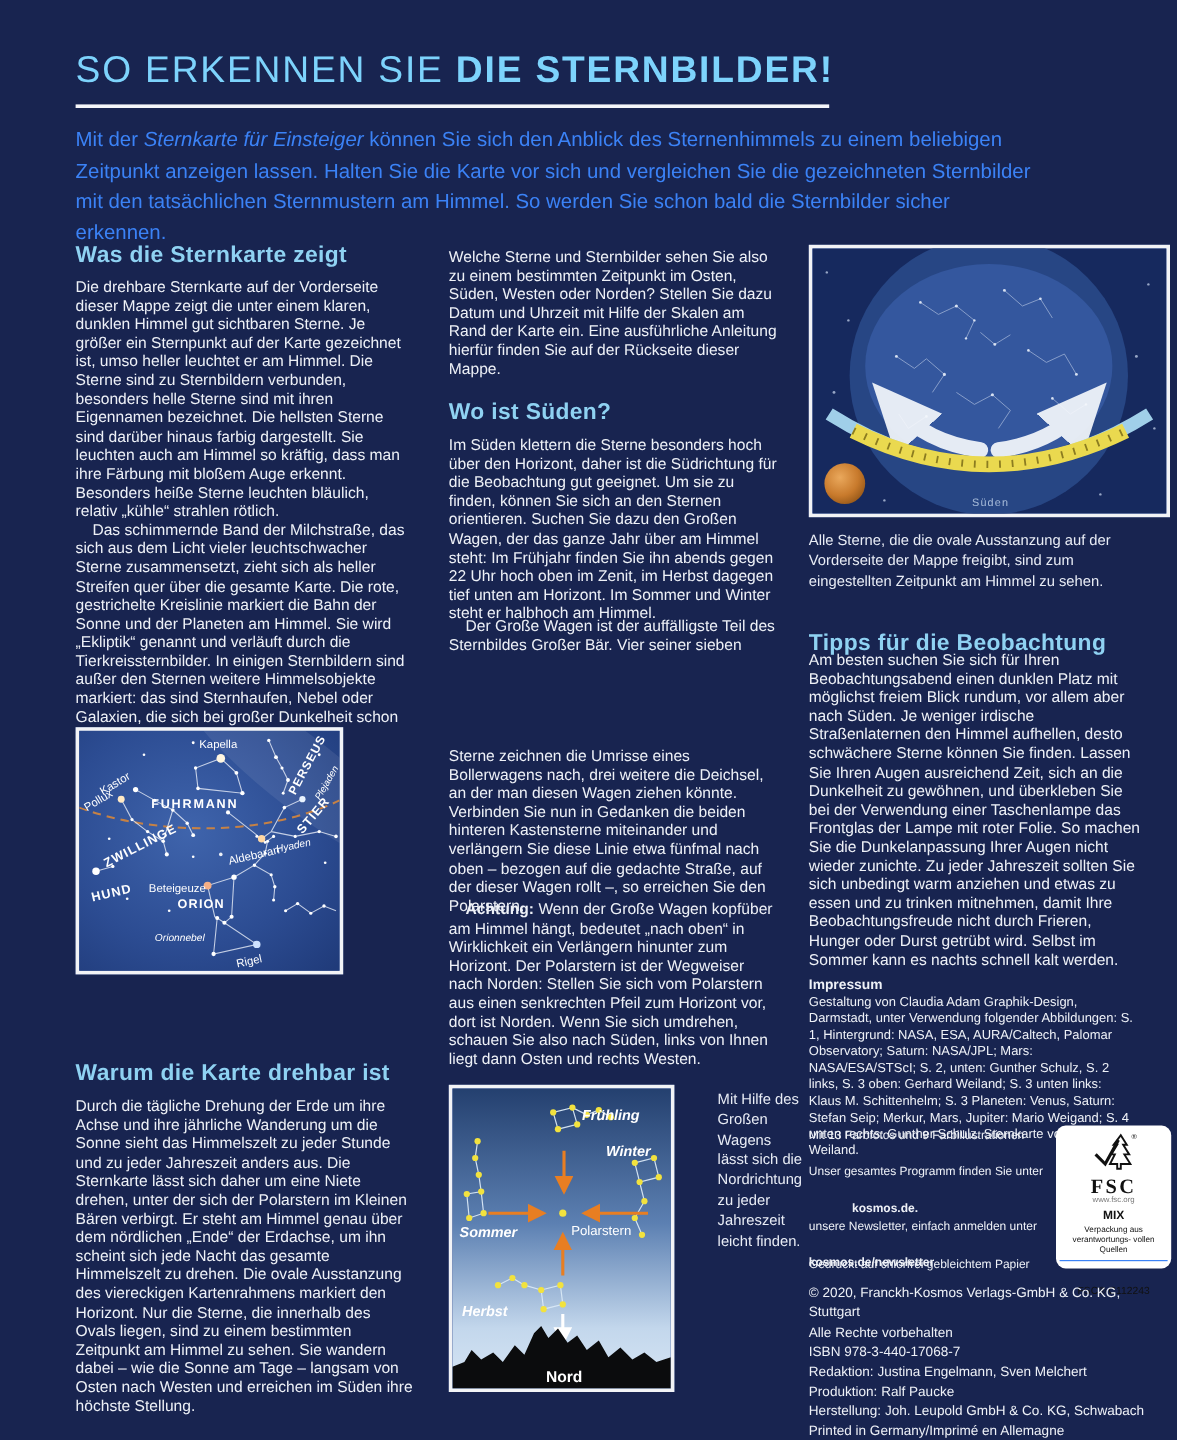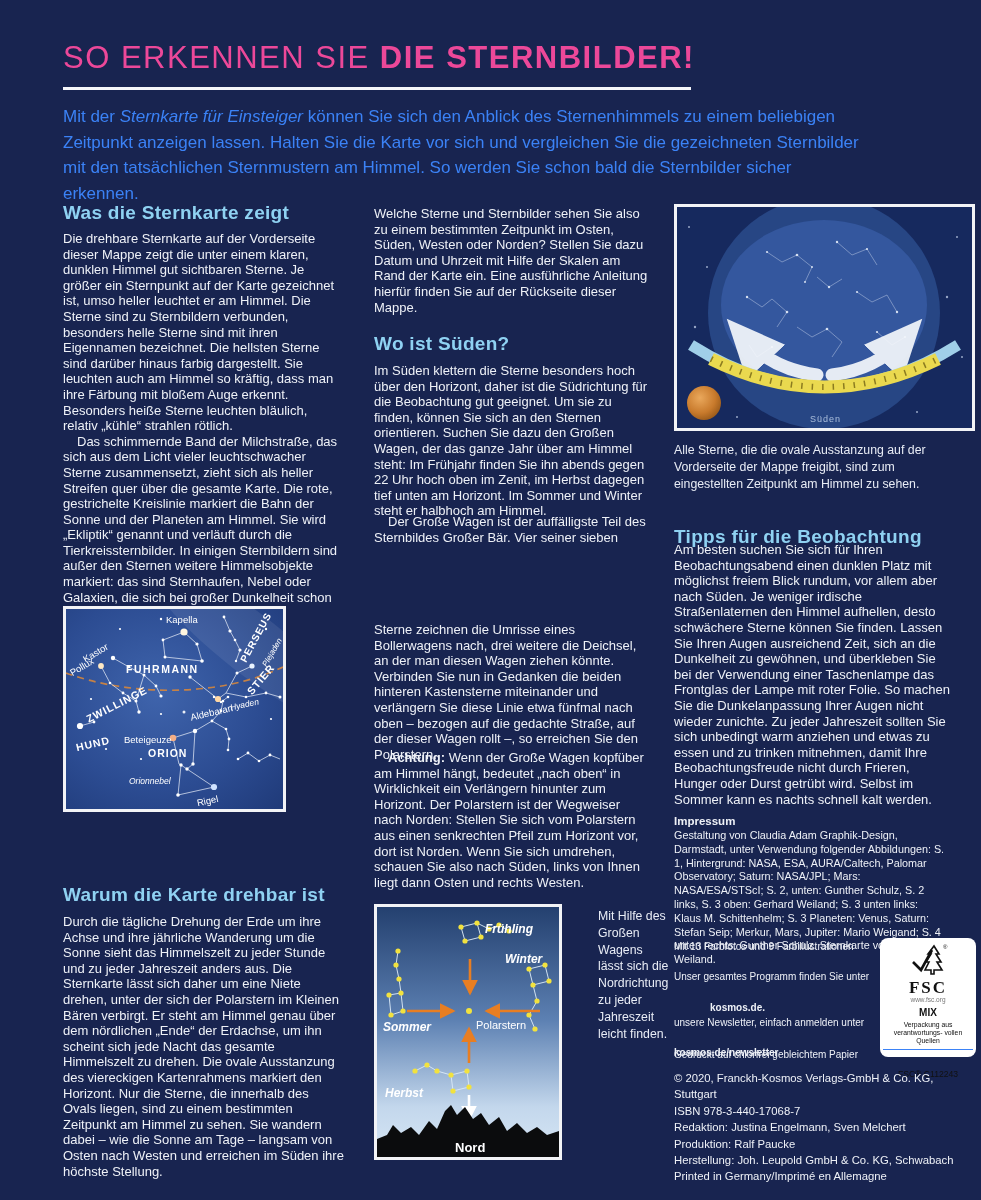--- a/index.html
+++ b/index.html
@@ -1,19 +1,19 @@
 <!DOCTYPE html>
 <html lang="de"><head>
 <meta charset="utf-8">
 <style>
   html,body{margin:0;padding:0;background:#0d1634;}
   .page{position:relative;width:981px;height:1200px;background:#182450;overflow:hidden;
         font-family:"Liberation Sans",sans-serif;color:#eef1f7;}
   
-  .title{position:absolute;left:63px;top:40px;margin:0;color:#ec4899;font-size:31px;
+  .title{position:absolute;left:63px;top:40px;margin:0;color:#7dd3fc;font-size:31px;
          letter-spacing:1.5px;white-space:nowrap;font-weight:400;}
   .title .t-bold{font-weight:800;}
   .rule{position:absolute;left:63px;top:87px;width:628px;height:3px;background:#f5f6fa;}
   .intro{position:absolute;left:63px;top:104px;width:800px;margin:0;font-size:17px;
          line-height:25.5px;color:#3b82f6;}
   .intro em{font-style:italic;}
   
   .col{position:absolute;top:202px;height:998px;}
   .col1{left:63px;width:281px;}
   .col2{left:374px;width:277px;}
@@ -362,20 +362,21 @@
       </svg>
       <div class="brand">FSC</div>
       <div class="url">www.fsc.org</div>
       <div class="mix">MIX</div>
       <div class="desc">Verpackung aus verantwortungs- vollen Quellen</div>
       <div class="code">FSC® C112243</div>
     </div>
 
     <div class="blk copyright" style="top:868px;width:290px;">
       <span>© 2020, Franckh-Kosmos Verlags-GmbH &amp; Co. KG, Stuttgart</span>
+      <span>Alle Rechte vorbehalten</span>
       <span>ISBN 978-3-440-17068-7</span>
       <span>Redaktion: Justina Engelmann, Sven Melchert</span>
       <span>Produktion: Ralf Paucke</span>
       <span>Herstellung: Joh. Leupold GmbH &amp; Co. KG, Schwabach</span>
       <span>Printed in Germany/Imprimé en Allemagne</span>
     </div>
   </section>
 </div>
 
 </body></html>

